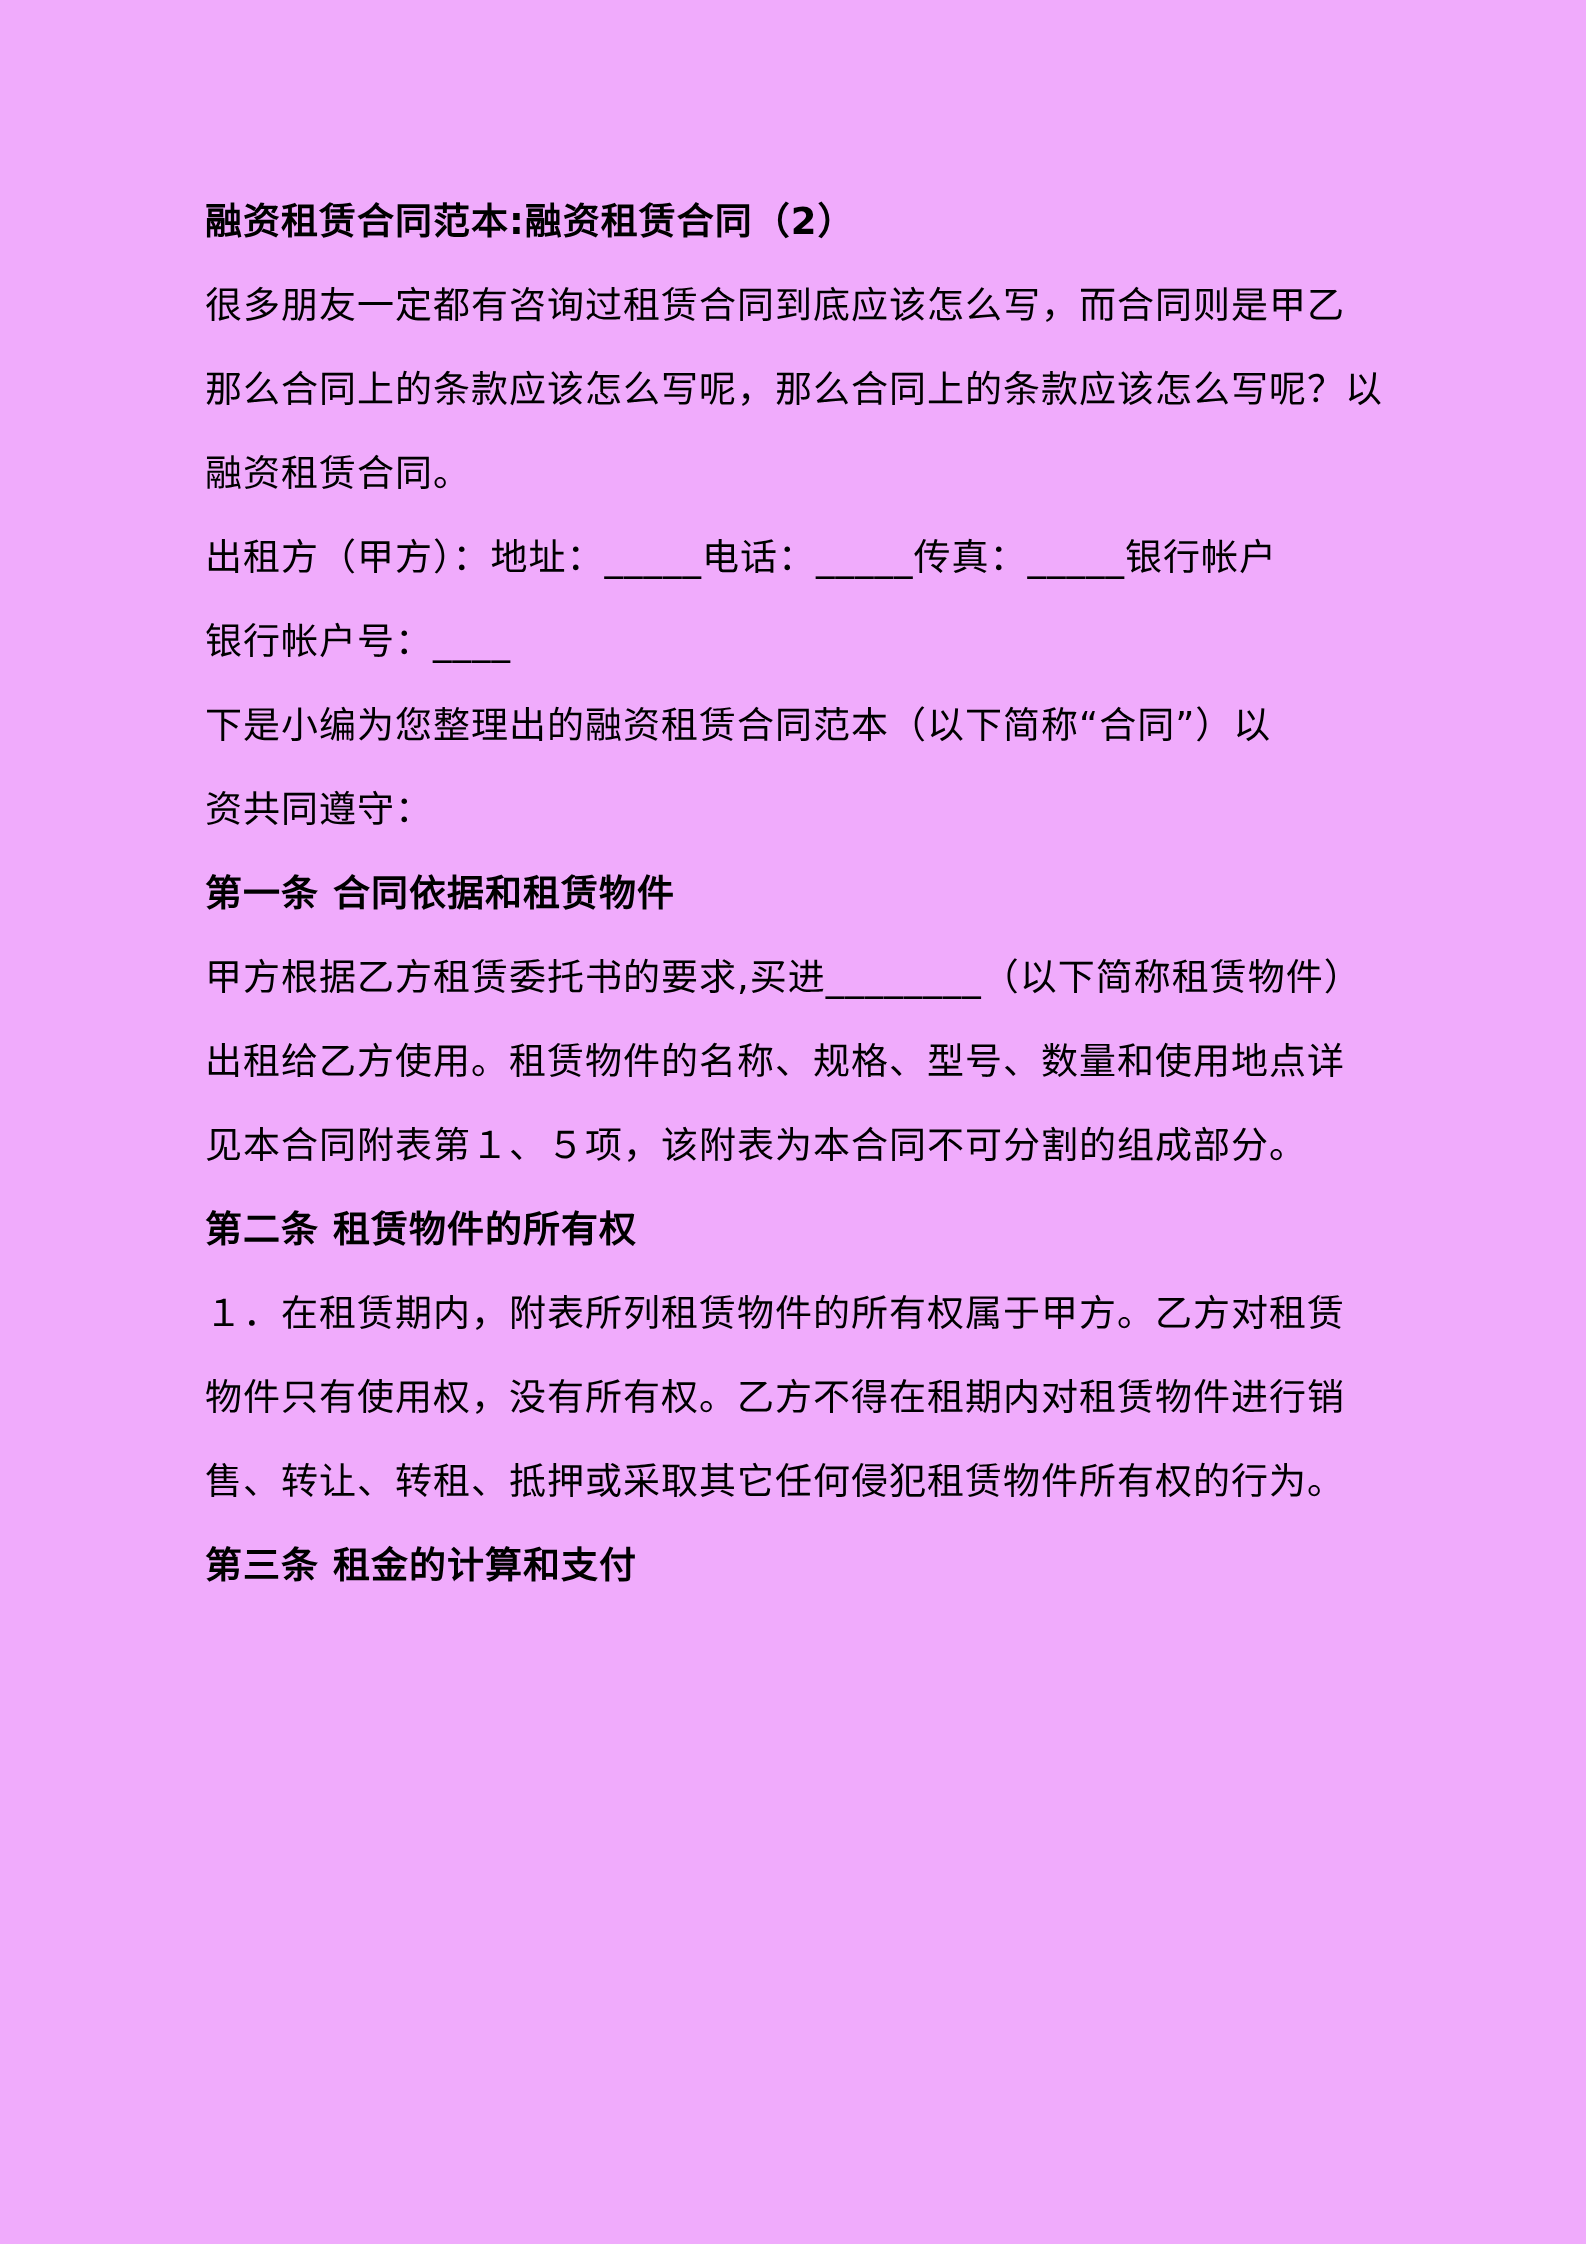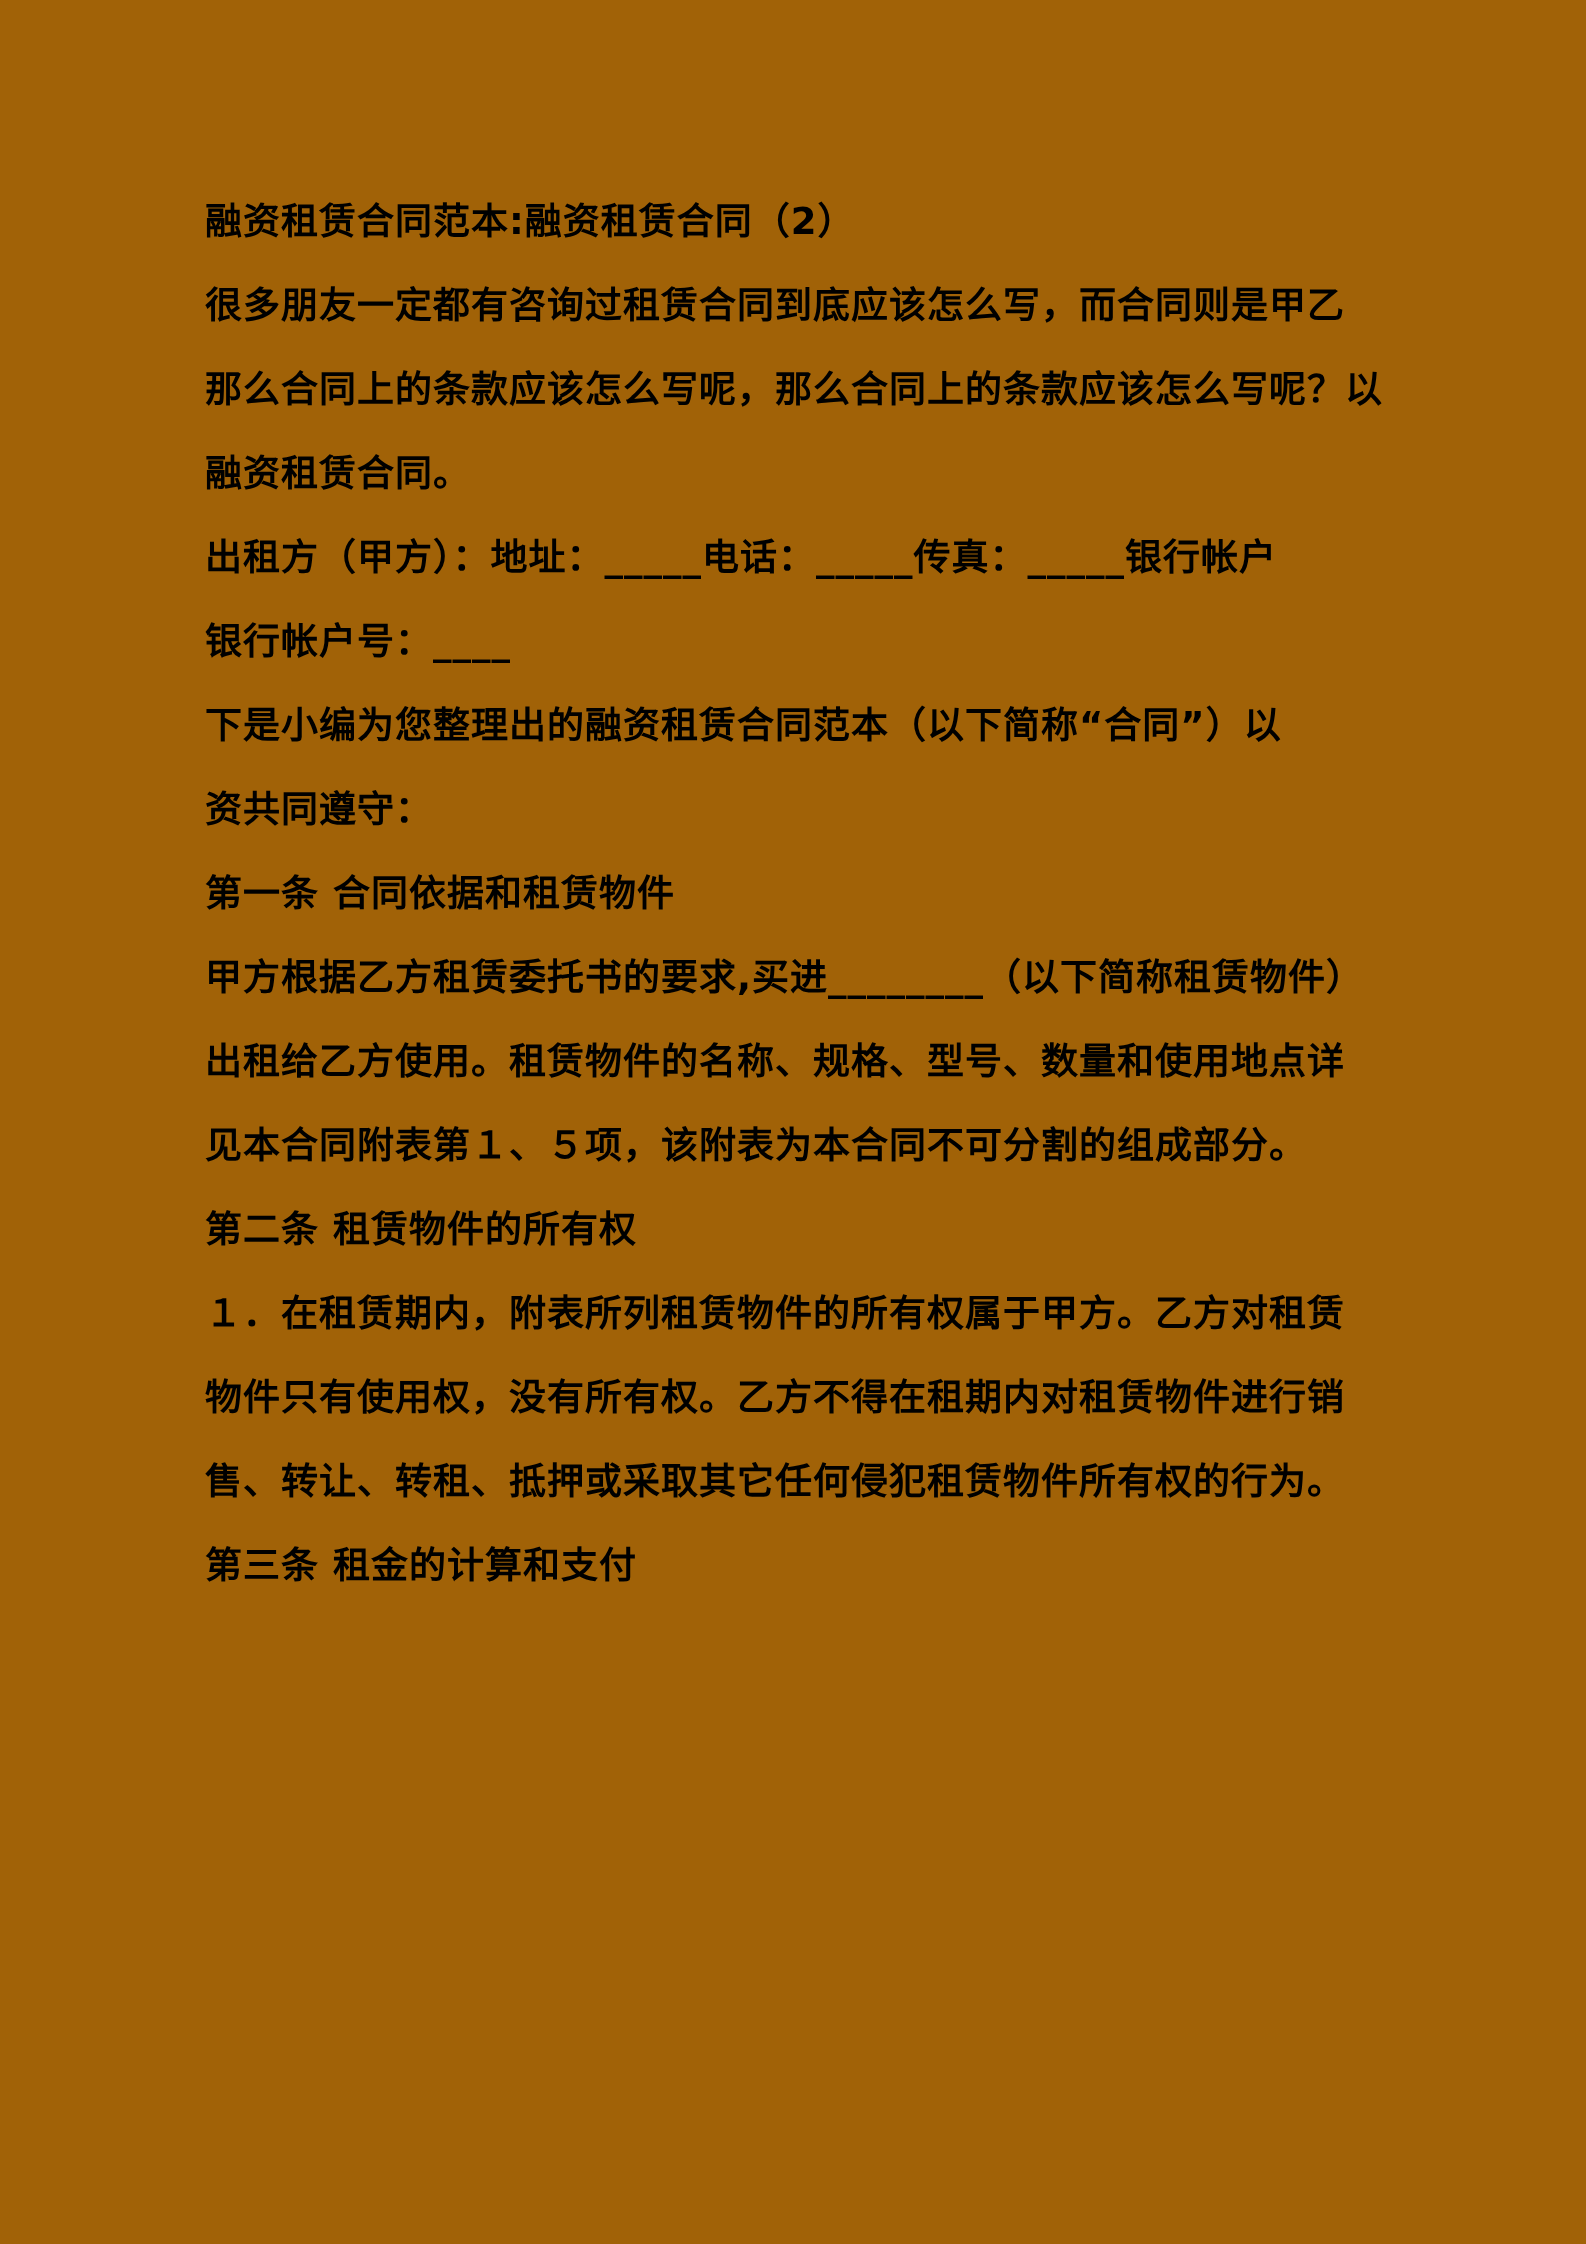--- a/index.html
+++ b/index.html
@@ -9,38 +9,38 @@
   }
   body {
     width: 1586px;
     height: 2244px;
     overflow: hidden;
     font-family: "DejaVu Sans", sans-serif;
   }
   .page {
     width: 1586px;
     height: 2244px;
-    background: #a16207;
+    background: #f0abfc;
     box-sizing: border-box;
   }
   .content {
     box-sizing: border-box;
     padding: 180px 40px 0 205px;
     width: 100%;
   }
   .block {
     margin: 0;
     padding: 0;
   }
   .line {
     height: 84px;
     line-height: 84px;
     white-space: nowrap;
     font-size: 37px;
-    font-weight: 700;
+    font-weight: 400;
     letter-spacing: 1px;
     color: #000000;
     font-family: "DejaVu Sans", sans-serif;
   }
   .block.title .line,
   .block.heading .line {
     font-weight: 700;
   }
 </style>
 </head>

